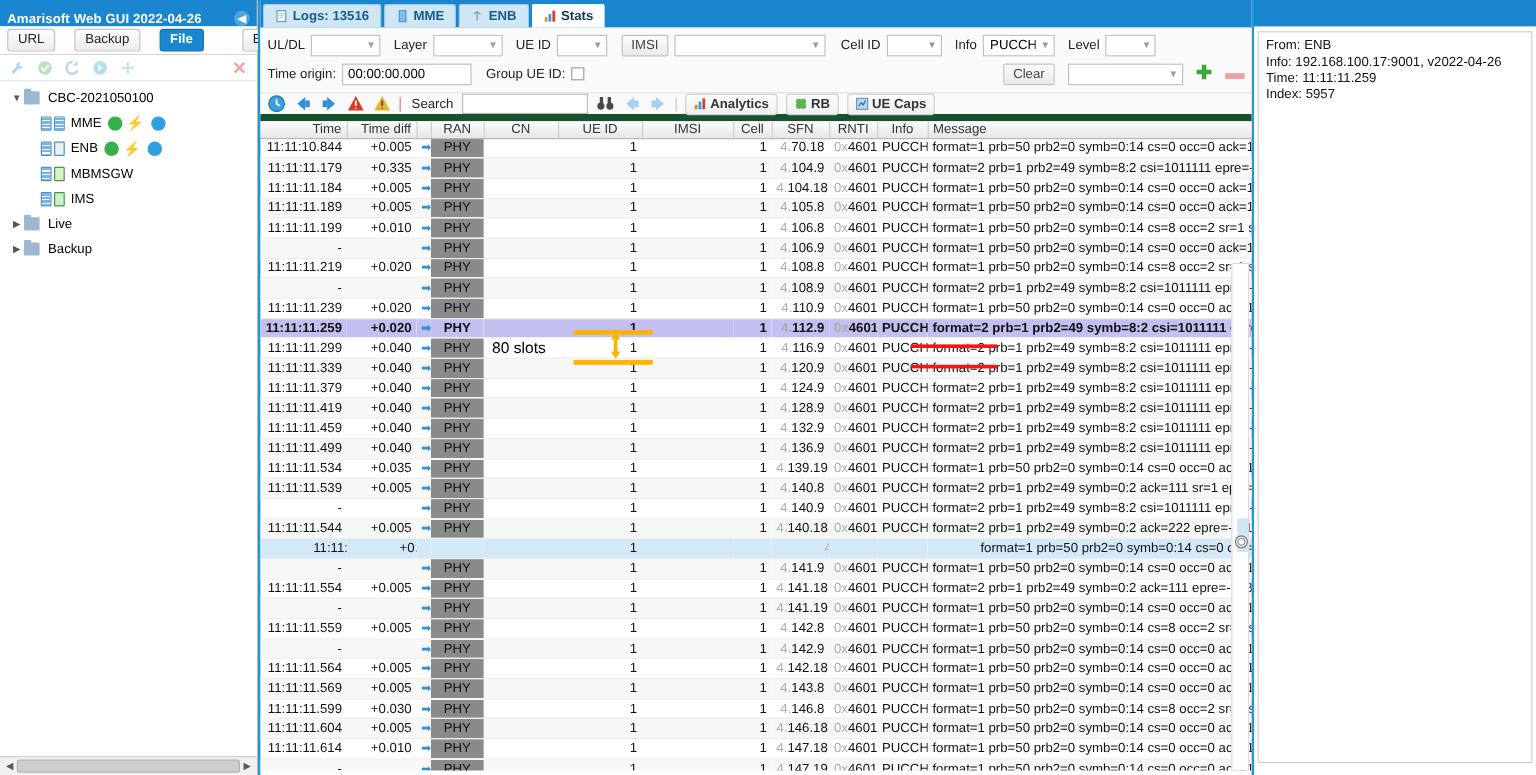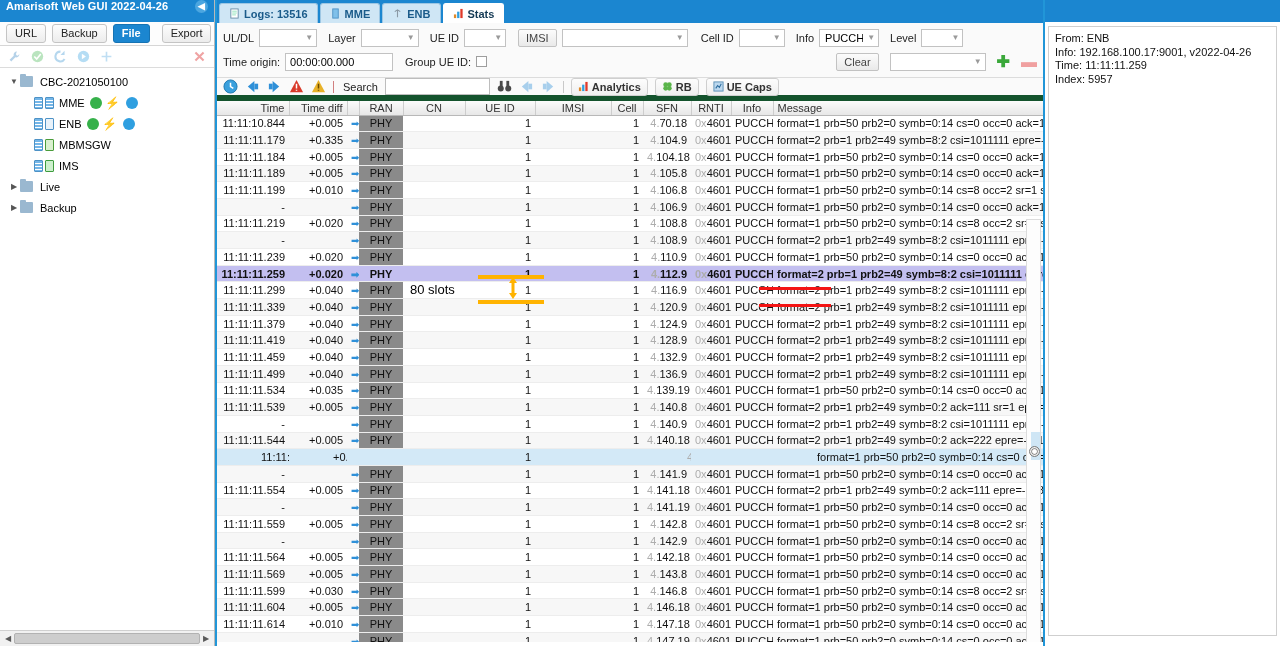--- a/index.html
+++ b/index.html
@@ -16,32 +16,32 @@
 
   
   #left-panel {
     position: absolute; left: 0; top: 0; width: 215px; height: 646px;
     background: #fff; border-right: 1px solid #b9b9b9;
     display: flex; flex-direction: column;
   }
   #left-titlebar {
     height: 22px; background: linear-gradient(#1e8ad6,#1479c4);
     background: #1b86d0;
-    display: flex; align-items: flex-start; padding: 0 6px;
+    display: flex; align-items: flex-end; padding: 0 6px;
     color: #fff; font-weight: bold; font-size: 11px;
   }
   #left-titlebar .ttl { flex: 1; letter-spacing: .1px; }
   .collapse-circle {
     width: 13px; height: 13px; border-radius: 50%;
     background: #4ba6e0; color:#fff; font-size: 9px; line-height: 13px;
     text-align: center; cursor: pointer;
   }
   #left-toolbar {
     height: 24px; background: #fdfdfd; border-bottom: 1px solid #d6d6d6;
-    display: flex; align-items: center; padding: 0 6px; gap: 6px;
+    display: flex; align-items: center; padding: 0 6px; gap: 16px;
   }
   .btn {
     font-size: 11px; padding: 2px 8px; border: 1px solid #c4c4c4;
     border-radius: 3px; background: linear-gradient(#fdfdfd,#ececec);
     cursor: pointer; line-height: 13px; color: #222;
   }
   .btn.active {
     background: #1b86d0; border-color:#1673b3; color: #fff; font-weight: bold;
   }
   .spacer { flex: 1; }

